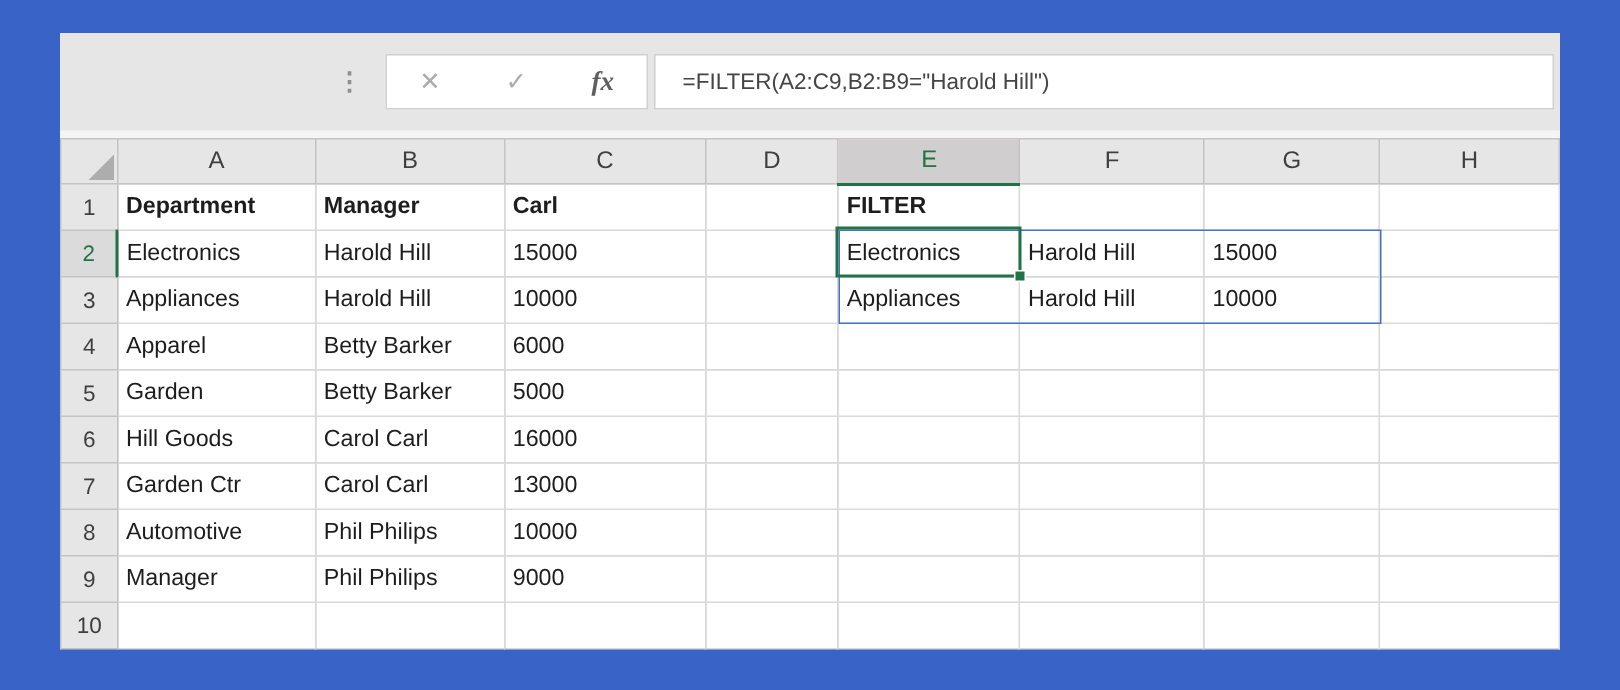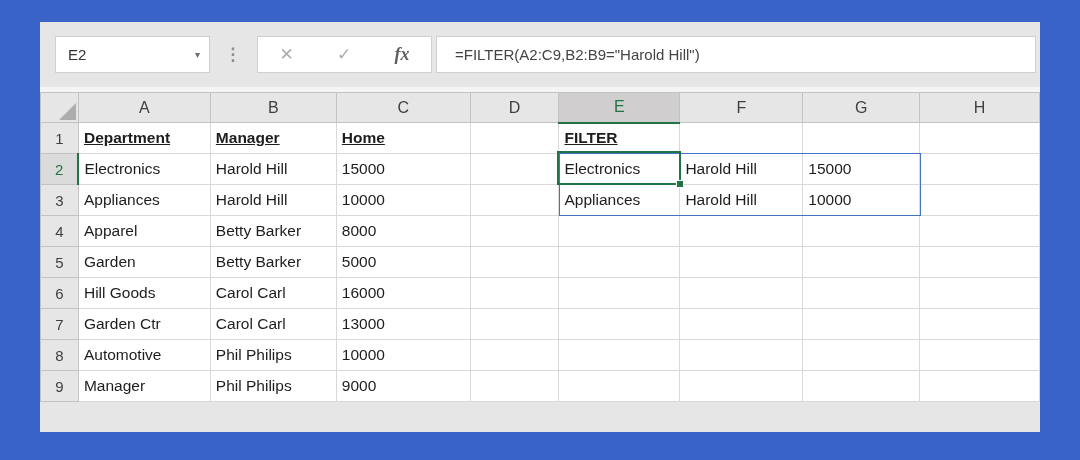--- a/index.html
+++ b/index.html
@@ -35,37 +35,33 @@
   table{border-collapse:collapse;table-layout:fixed;}
   th,td{overflow:hidden;white-space:nowrap;}
   th.corner{height:30px;background:var(--toolbar-gray);border:1px solid var(--hdr-border);position:relative;}
   .corner-tri{position:absolute;right:2px;bottom:2px;width:0;height:0;border-left:17px solid transparent;border-bottom:17px solid #ADADAD;}
   th.colhdr{height:30px;background:var(--toolbar-gray);border:1px solid var(--hdr-border);font-weight:normal;font-size:16px;color:#3F3F3F;text-align:center;}
   th.colhdr.sel{background:#D0CECE;color:var(--excel-green);border-bottom:2px solid var(--excel-green);}
   th.rowhdr{height:31px;background:var(--toolbar-gray);border:1px solid var(--hdr-border);font-weight:normal;font-size:15px;color:#3F3F3F;text-align:center;}
   th.rowhdr.sel{background:#DBDBDB;color:var(--excel-green);border-right:2px solid var(--excel-green);}
   td.cell{height:31px;background:#fff;border:1px solid var(--gridline);font-size:15.5px;color:#1d1d1d;padding:0 5px;}
   td.cell.num{text-align:left;padding-right:7px;}
-  td.cell.bold{font-weight:bold;text-decoration:underline;}
+  td.cell.bold{font-weight:bold;}
 
   
   .spill-border{position:absolute;left:519px;top:131px;width:362px;height:63px;border:1px solid var(--spill-blue);pointer-events:none;}
   .sel-border{position:absolute;left:517px;top:129px;width:124px;height:34px;border:2px solid var(--excel-green);pointer-events:none;}
   .fill-handle{position:absolute;left:636px;top:158px;width:8px;height:8px;background:var(--excel-green);border:1px solid #fff;}
 </style>
 </head>
 <body>
 
 <div class="window">
 
   <div class="toolbar">
-    <div class="namebox">
-      <span class="val">E2</span>
-      <span class="arrow">▾</span>
-    </div>
     <div class="dots">⋮</div>
     <div class="fxgroup">
       <span class="icon-cancel">✕</span>
       <span class="icon-enter">✓</span>
       <span class="icon-fx">fx</span>
     </div>
     <div class="formulabar">
       <span class="text">=FILTER(A2:C9,B2:B9="Harold Hill")</span>
     </div>
     <div class="pregrid-strip"></div>
@@ -97,21 +93,21 @@
             <th class="colhdr">F</th>
             <th class="colhdr">G</th>
             <th class="colhdr">H</th>
           </tr>
         </thead>
         <tbody>
           <tr>
             <th class="rowhdr">1</th>
             <td class="cell bold">Department</td>
             <td class="cell bold">Manager</td>
-            <td class="cell bold">Home</td>
+            <td class="cell bold">Carl</td>
             <td class="cell"></td>
             <td class="cell bold">FILTER</td>
             <td class="cell"></td>
             <td class="cell"></td>
             <td class="cell"></td>
           </tr>
           <tr>
             <th class="rowhdr sel">2</th>
             <td class="cell">Electronics</td>
             <td class="cell">Harold Hill</td>
@@ -130,21 +126,21 @@
             <td class="cell"></td>
             <td class="cell">Appliances</td>
             <td class="cell">Harold Hill</td>
             <td class="cell num">10000</td>
             <td class="cell"></td>
           </tr>
           <tr>
             <th class="rowhdr">4</th>
             <td class="cell">Apparel</td>
             <td class="cell">Betty Barker</td>
-            <td class="cell num">8000</td>
+            <td class="cell num">6000</td>
             <td class="cell"></td>
             <td class="cell"></td>
             <td class="cell"></td>
             <td class="cell"></td>
             <td class="cell"></td>
           </tr>
           <tr>
             <th class="rowhdr">5</th>
             <td class="cell">Garden</td>
             <td class="cell">Betty Barker</td>
@@ -192,20 +188,31 @@
             <th class="rowhdr">9</th>
             <td class="cell">Manager</td>
             <td class="cell">Phil Philips</td>
             <td class="cell num">9000</td>
             <td class="cell"></td>
             <td class="cell"></td>
             <td class="cell"></td>
             <td class="cell"></td>
             <td class="cell"></td>
           </tr>
+          <tr>
+            <th class="rowhdr">10</th>
+            <td class="cell"></td>
+            <td class="cell"></td>
+            <td class="cell"></td>
+            <td class="cell"></td>
+            <td class="cell"></td>
+            <td class="cell"></td>
+            <td class="cell"></td>
+            <td class="cell"></td>
+          </tr>
         </tbody>
       </table>
   </div>
 
   <div class="spill-border"></div>
   <div class="sel-border"></div>
   <div class="fill-handle"></div>
 
 </div>
 

